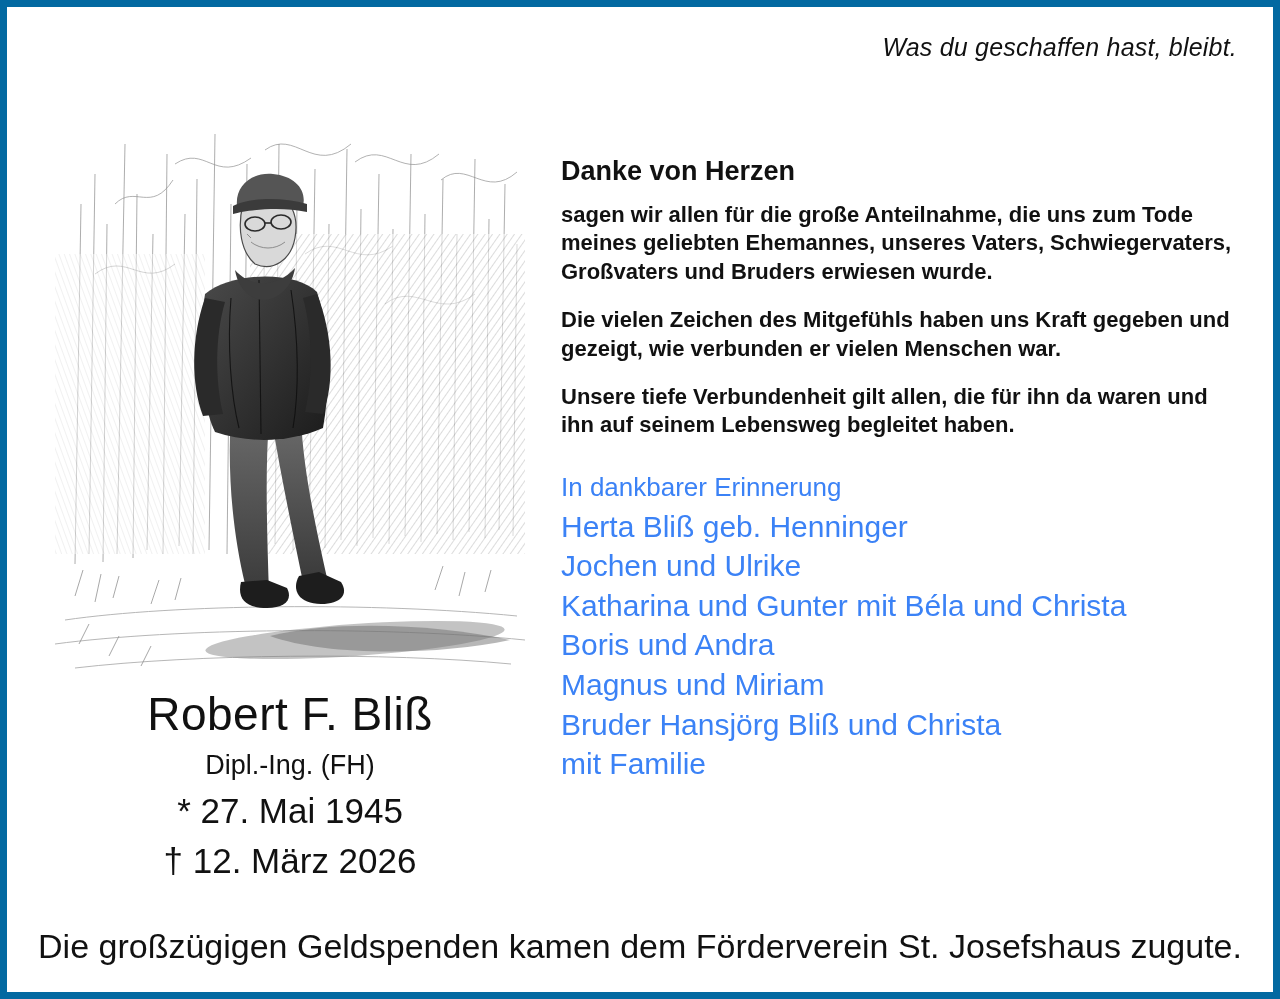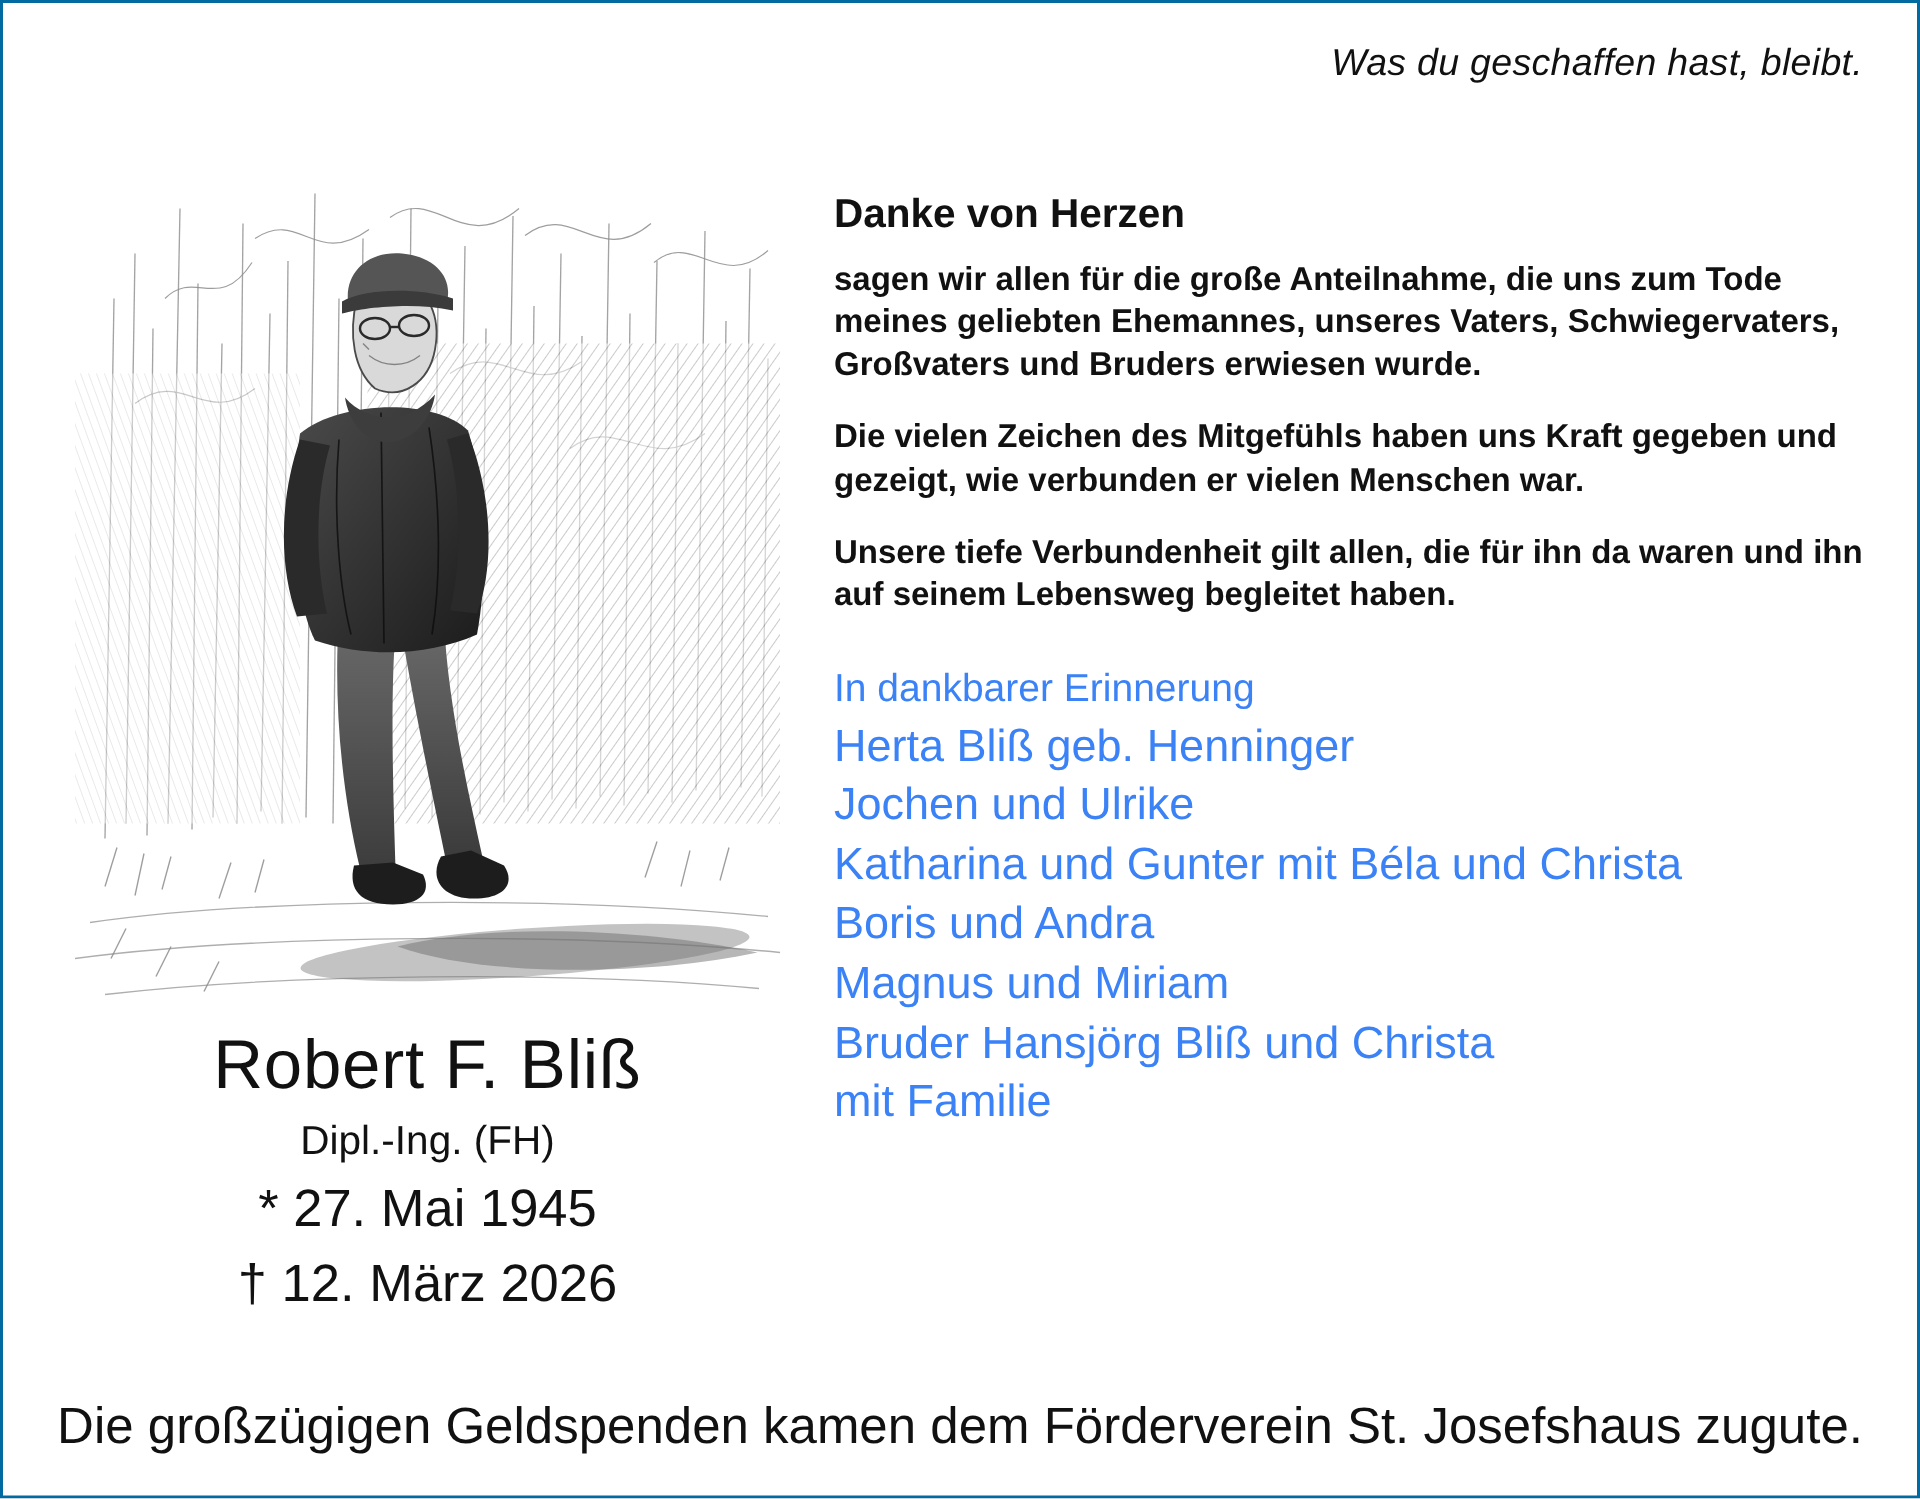--- a/index.html
+++ b/index.html
@@ -10,21 +10,21 @@
   body {
     font-family: "Liberation Sans", sans-serif;
     color: #1a1a1a;
   }
   .card {
     position: relative;
     width: 1280px;
     height: 999px;
     box-sizing: border-box;
     background: #ffffff;
-    border: 2px solid #0369a1;
+    border: 7px solid #0369a1;
     overflow: hidden;
   }
   .inner {
     position: absolute;
     left: 0; top: 0; right: 0; bottom: 0;
     padding: 14px 28px 18px 28px;
     box-sizing: border-box;
   }
 
   
@@ -92,21 +92,21 @@
     text-align: center;
     color: #111;
     white-space: nowrap;
   }
 
   
   .thanks-head {
     font-size: 27px;
     font-weight: bold;
     color: #111;
-    margin: 52px 0 14px 0;
+    margin: 76px 0 14px 0;
   }
   p.para {
     font-size: 22px;
     line-height: 1.29;
     margin: 0 0 20px 0;
     color: #111;
     font-weight: bold;
   }
   p.para.last {
     margin-bottom: 32px;

